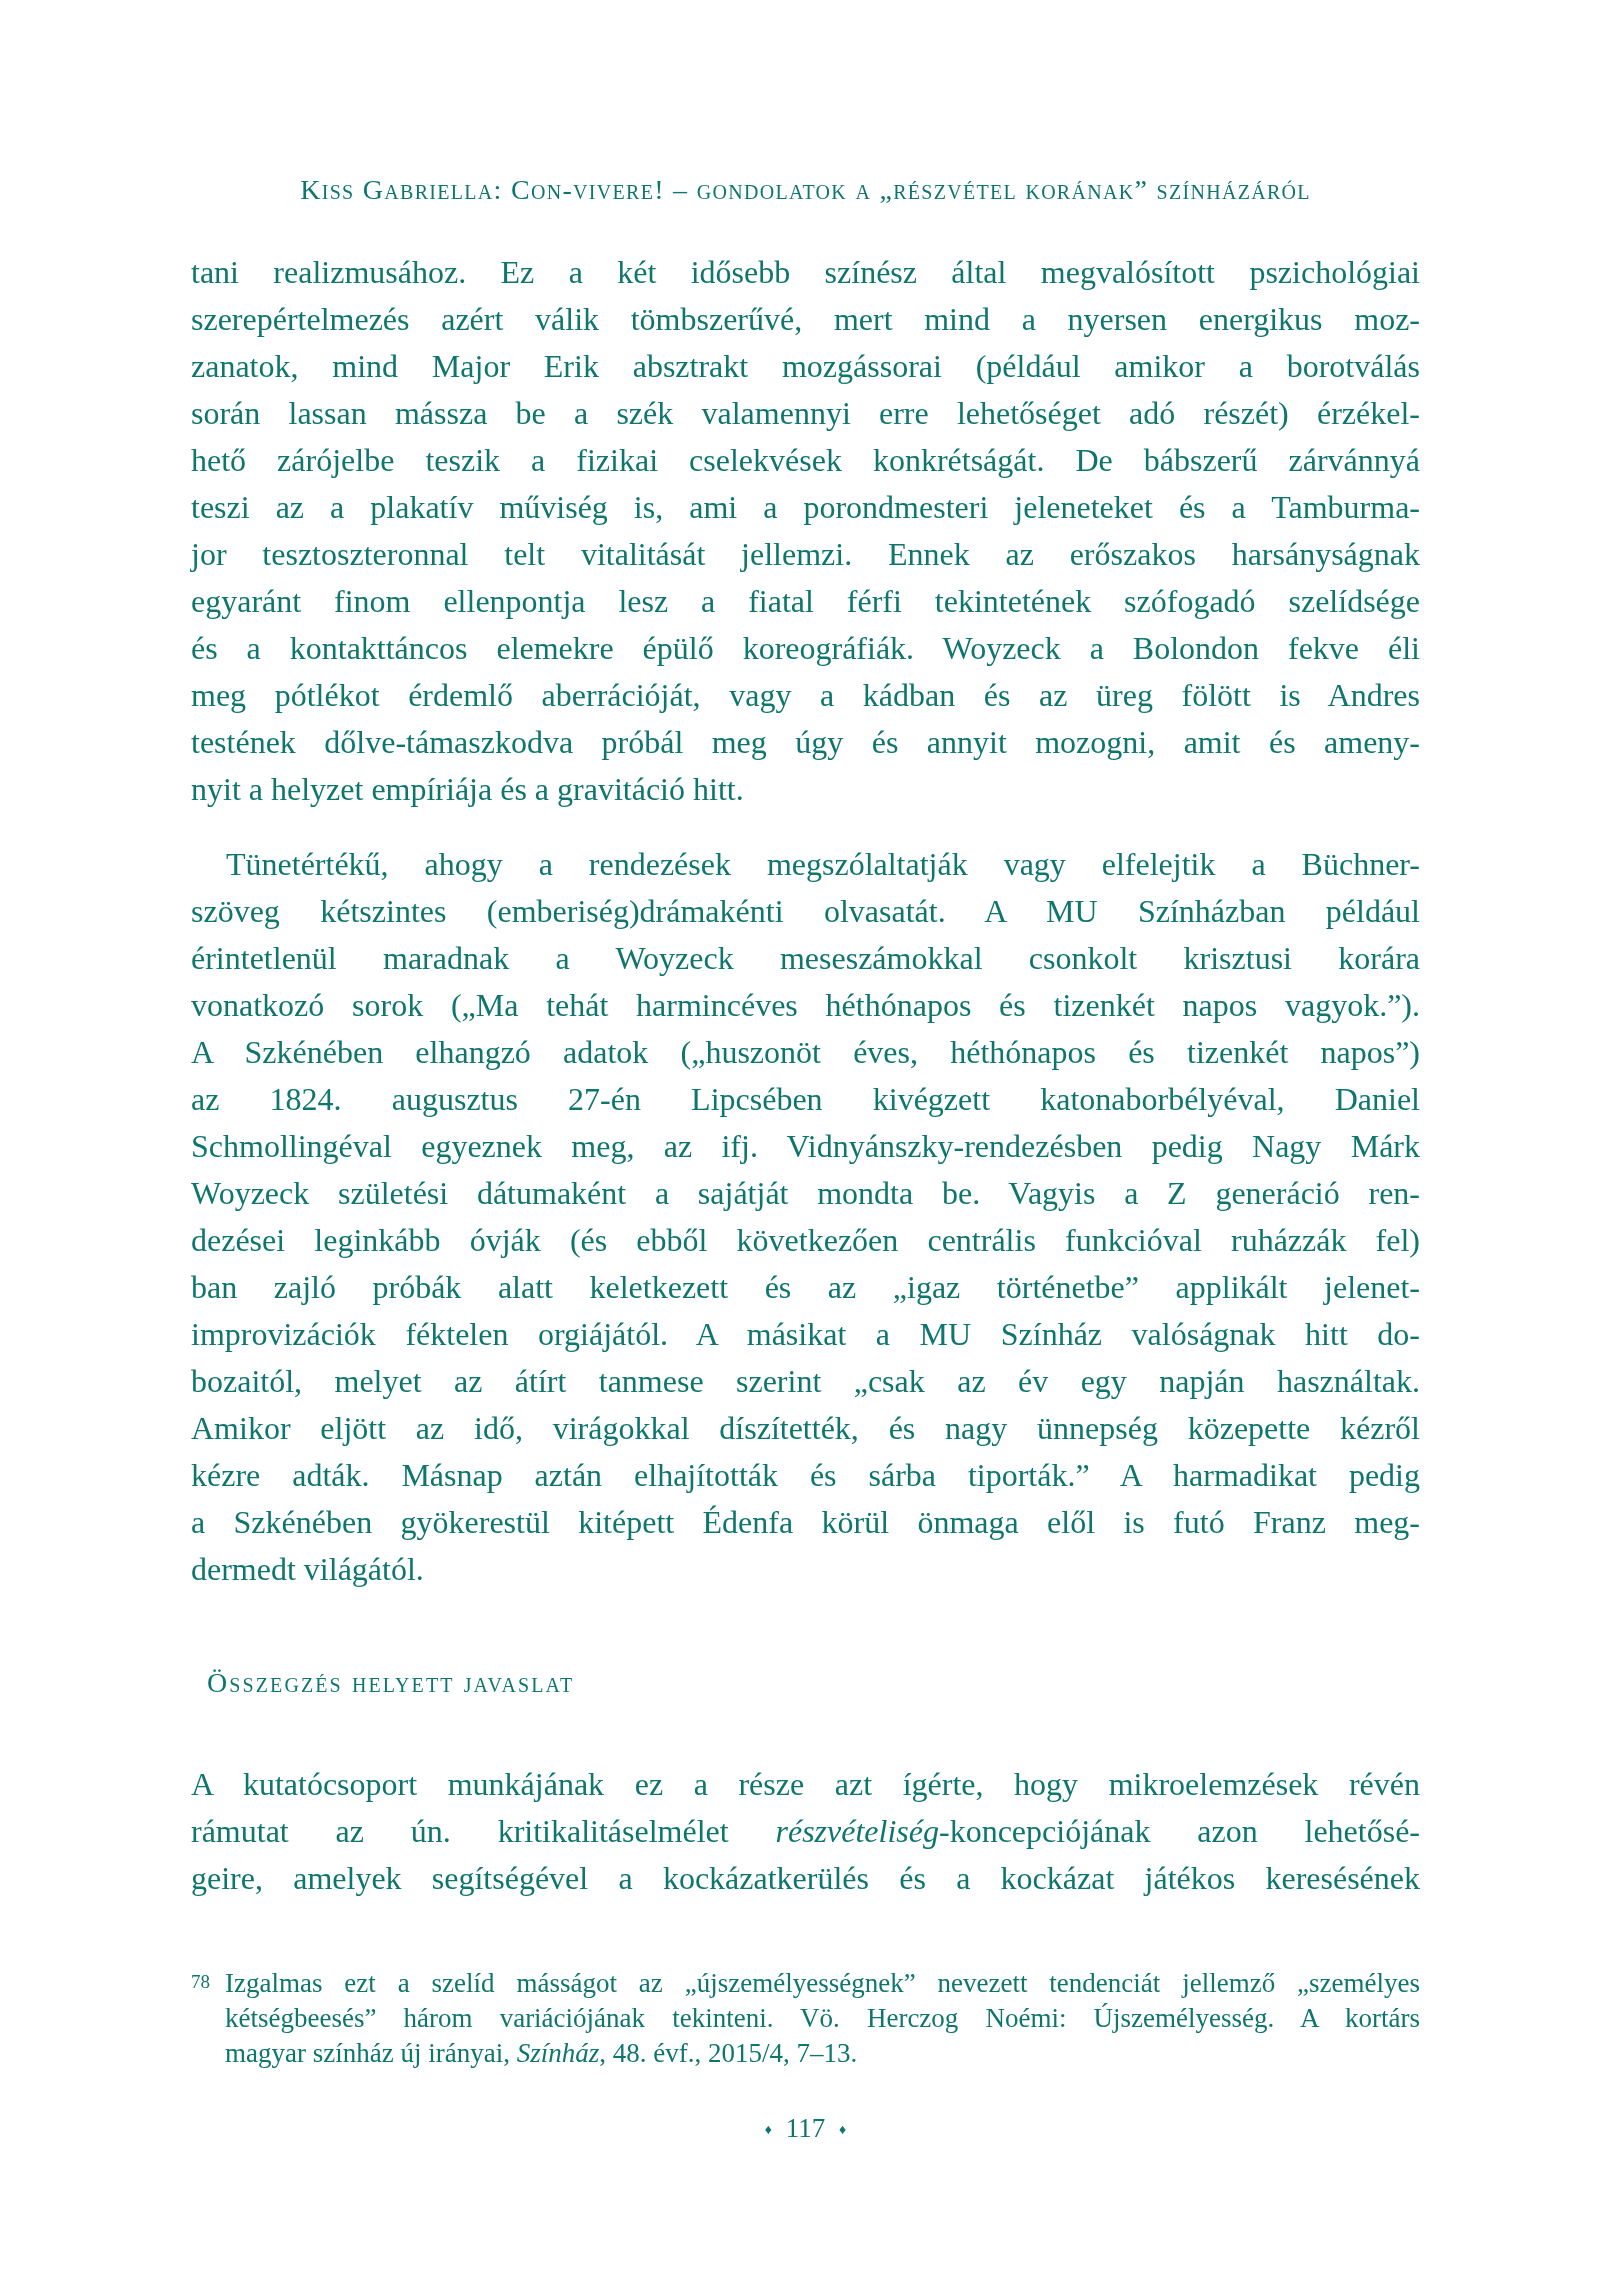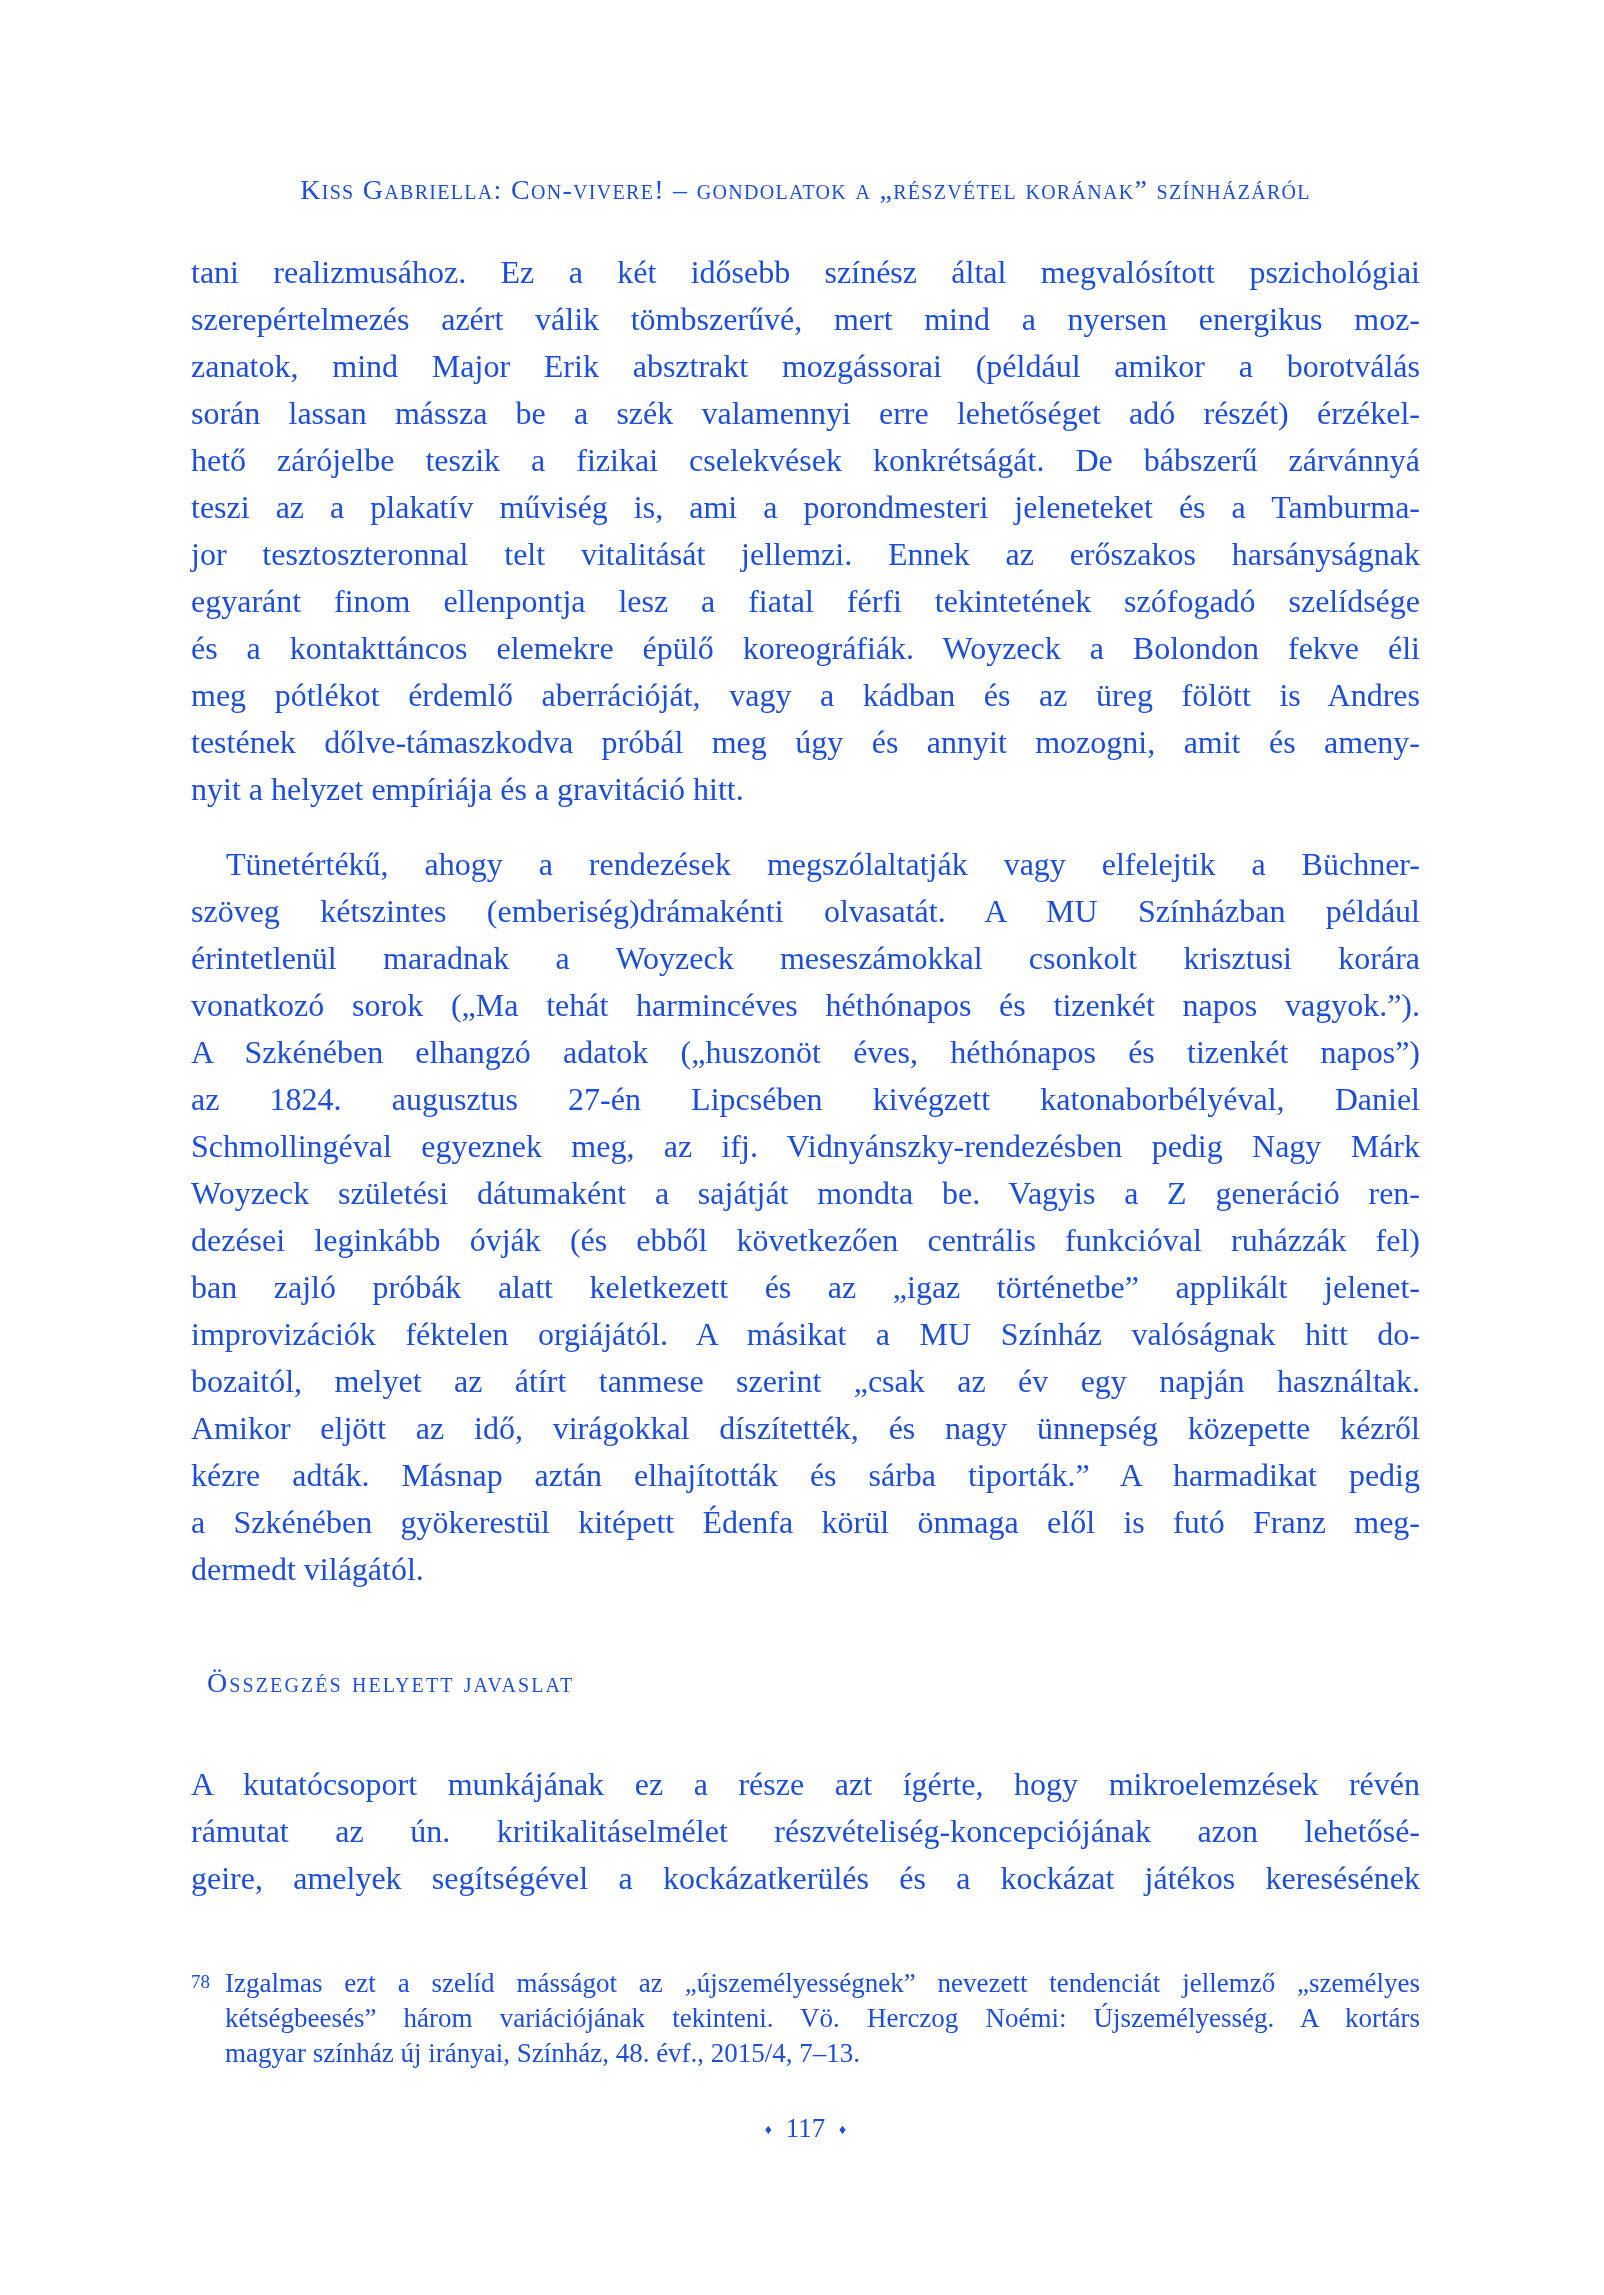--- a/index.html
+++ b/index.html
@@ -1,21 +1,21 @@
 <!DOCTYPE html>
 <html style="font-size:13.8px"><head>
 <meta charset="utf-8">
 <style>
   html,body{margin:0;padding:0;background:#e8e8e8;}
   .page{
     position:relative;
     width:1605px;height:2295px;
     margin:0 auto;
     background:#ffffff;
-    color:#1d4ed8;
+    color:#0f766e;
     font-family:"Liberation Serif", serif;
     text-rendering:optimizeLegibility;
     overflow:hidden;
   }
   .running-header{
     position:absolute;top:172px;left:191px;width:1229px;
     text-align:center;
     font-variant:small-caps;
     font-size:28px;line-height:36px;
     letter-spacing:1.3px;
@@ -29,21 +29,21 @@
   #after-heading{top:1746px;margin-top:15px;}
   .line{
     height:47px;line-height:47px;
     text-align:left;
   }
   .line.j{
     text-align:justify;
     text-align-last:justify;
   }
   .line.indent{text-indent:35px;margin-top:28px;}
-  .it{}
+  .it{font-style:italic;}
   sup{font-size:0.6em;line-height:0;}
   .section-heading{
     position:absolute;top:1659px;left:207px;width:1229px;
     text-align:left;
     font-variant:small-caps;
     font-size:28px;line-height:47px;
     letter-spacing:2.1px;
     white-space:nowrap;
   }
   .footnote{

